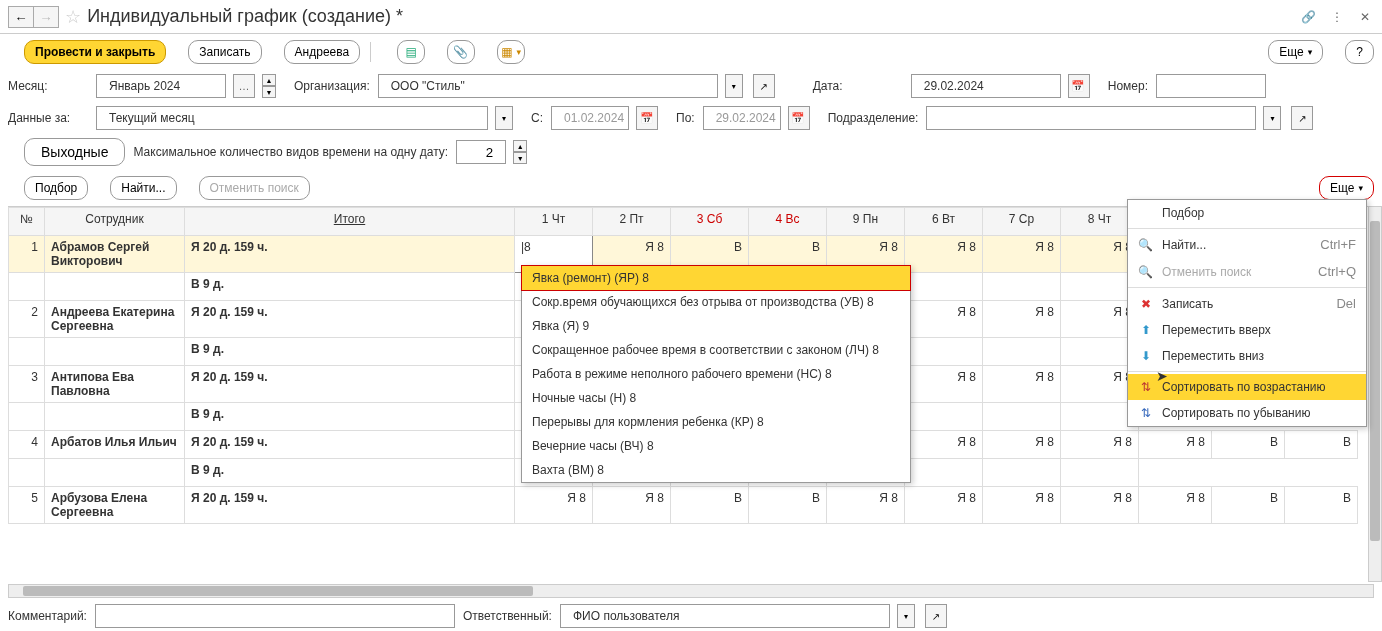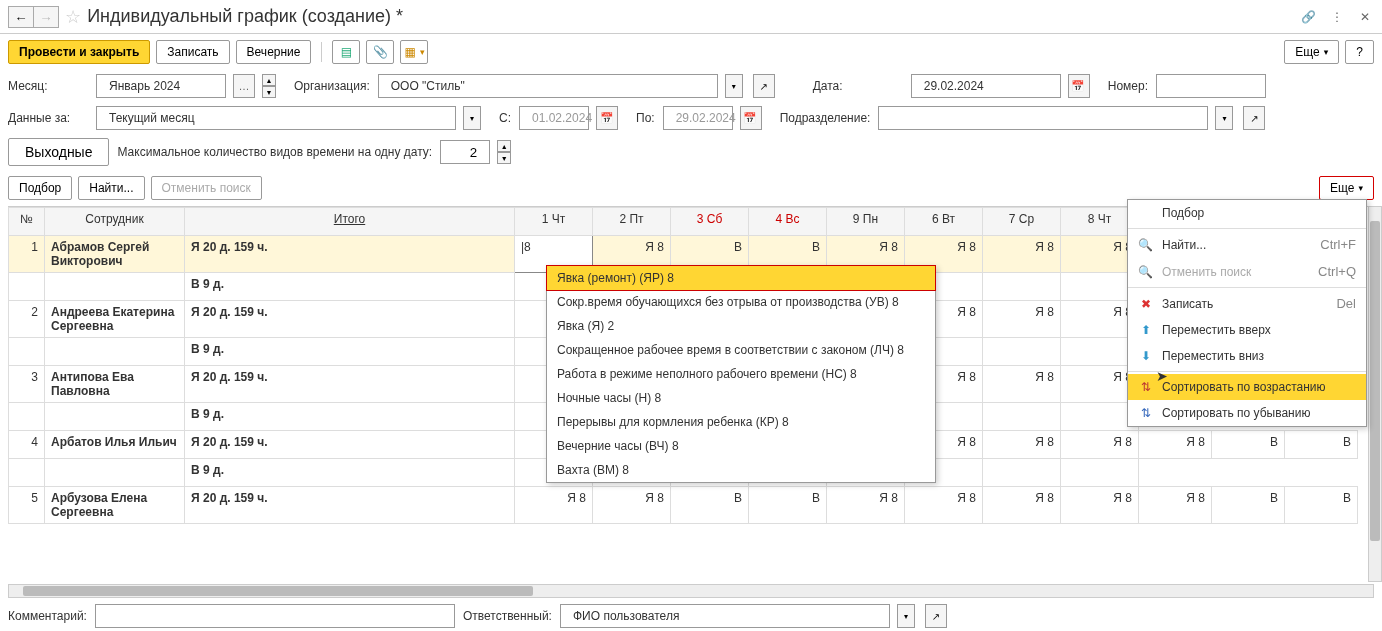--- a/index.html
+++ b/index.html
@@ -9,38 +9,38 @@
 .header { display: flex; align-items: center; padding: 4px 8px; border-bottom: 1px solid #ccc; height: 34px; }
 .nav-btn { width: 26px; height: 22px; border: 1px solid #aaa; background: #f5f5f5; display: inline-flex; align-items: center; justify-content: center; cursor: pointer; }
 .nav-btn + .nav-btn { margin-left: -1px; }
 .star-icon { margin: 0 6px; color: #ccc; font-size: 18px; }
 .title { font-size: 18px; font-weight: normal; flex: 1; }
 .header-right { display: flex; gap: 10px; align-items: center; }
 .icon-btn { width: 18px; height: 18px; display: inline-flex; align-items: center; justify-content: center; color: #666; cursor: pointer; }
 
 
 .toolbar { display: flex; align-items: center; padding: 6px 8px; gap: 6px; }
-.btn { height: 24px; padding: 0 10px; border: 1px solid #999; background: #fff; cursor: pointer; display: inline-flex; align-items: center; font-size: 12px; border-radius: 2px; }
+.btn { height: 24px; padding: 0 10px; border: 1px solid #999; background: #fff; cursor: pointer; display: inline-flex; align-items: center; font-size: 12px; border-radius: 10px; margin-left: 16px; }
 .btn.primary { background: #ffd633; border-color: #cc9900; font-weight: bold; }
 .btn.icon { width: 28px; padding: 0; justify-content: center; }
 .btn.dropdown::after { content: '▾'; margin-left: 4px; font-size: 9px; }
 .toolbar-spacer { flex: 1; }
 .toolbar-sep { width: 1px; height: 20px; background: #ccc; margin: 0 4px; }
 
 
 .form-row { display: flex; align-items: center; padding: 4px 8px; gap: 8px; }
 .form-label { min-width: 80px; }
 .form-input { height: 24px; border: 1px solid #999; padding: 0 12px; background: #fff; display: inline-flex; align-items: center; }
 .input-month { width: 130px; }
 .input-org { width: 340px; }
 .input-date { width: 150px; }
 .input-nomer { width: 110px; }
 .input-podr { width: 330px; }
-.input-data-za { width: 360px; }
-.input-s { width: 70px; }
+.input-data-za { width: 392px; }
+.input-s { width: 78px; }
 .input-spin { width: 50px; text-align: right; }
 .spin-btns { display: flex; flex-direction: column; margin-left: -1px; }
 .spin-btns button { width: 14px; height: 12px; border: 1px solid #999; background: #f5f5f5; font-size: 7px; line-height: 1; padding: 0; }
 .calendar-btn { width: 22px; height: 24px; border: 1px solid #999; background: #f5f5f5; margin-left: -1px; display: inline-flex; align-items: center; justify-content: center; font-size: 11px; color: #666; }
 .dd-btn { width: 18px; height: 24px; border: 1px solid #999; background: #f5f5f5; margin-left: -1px; display: inline-flex; align-items: center; justify-content: center; font-size: 8px; }
 .ext-btn { width: 22px; height: 24px; border: 1px solid #999; background: #f5f5f5; margin-left: 2px; display: inline-flex; align-items: center; justify-content: center; font-size: 10px; }
 
 
 .tbl-toolbar { display: flex; align-items: center; padding: 6px 8px; gap: 6px; }
 .btn.disabled { color: #aaa; }
@@ -65,21 +65,21 @@
 .h-scroll { height: 14px; background: #eee; border: 1px solid #ccc; margin: 2px 8px 0; position: relative; }
 .h-thumb { position: absolute; left: 14px; width: 510px; top: 1px; bottom: 1px; background: #bbb; border-radius: 2px; }
 .v-scroll { position: absolute; right: 0; top: 206px; width: 14px; height: 376px; background: #eee; border: 1px solid #ccc; }
 .v-thumb { position: absolute; top: 14px; left: 1px; right: 1px; height: 320px; background: #bbb; border-radius: 2px; }
 
 
 .footer-row { display: flex; align-items: center; padding: 6px 8px; gap: 8px; }
 .footer-input { flex: 1; height: 24px; border: 1px solid #999; padding: 0 4px; }
 
 
-.dropdown-popup { position: absolute; left: 546px; top: 265px; width: 390px; background: #fff; border: 1px solid #999; box-shadow: 2px 2px 6px rgba(0,0,0,0.2); z-index: 100; }
+.dropdown-popup { position: absolute; left: 521px; top: 265px; width: 390px; background: #fff; border: 1px solid #999; box-shadow: 2px 2px 6px rgba(0,0,0,0.2); z-index: 100; }
 .dropdown-popup .item { padding: 5px 10px; cursor: pointer; }
 .dropdown-popup .item.hl { background: #ffd633; border: 1px solid #cc0000; margin: -1px; }
 
 
 .ctx-menu { position: absolute; left: 1127px; top: 199px; width: 240px; background: #fff; border: 1px solid #999; box-shadow: 2px 2px 6px rgba(0,0,0,0.2); z-index: 200; }
 .ctx-menu .item { padding: 6px 10px; display: flex; align-items: center; gap: 8px; cursor: pointer; }
 .ctx-menu .item.disabled { color: #aaa; }
 .ctx-menu .item.hl { background: #ffd633; }
 .ctx-menu .sep { height: 1px; background: #ddd; margin: 2px 0; }
 .ctx-menu .cm-icon { width: 16px; display: inline-flex; justify-content: center; }
@@ -99,21 +99,21 @@
   <div class="header-right">
     <span class="icon-btn">🔗</span>
     <span class="icon-btn">⋮</span>
     <span class="icon-btn">✕</span>
   </div>
 </div>
 
 <div class="toolbar">
   <button class="btn primary">Провести и закрыть</button>
   <button class="btn">Записать</button>
-  <button class="btn">Вечерние</button>
+  <button class="btn">Андреева</button>
   <span class="toolbar-sep"></span>
   <button class="btn icon" style="color:#2a7">▤</button>
   <button class="btn icon">📎</button>
   <button class="btn icon dropdown" style="color:#c80">▦</button>
   <div class="toolbar-spacer"></div>
   <button class="btn dropdown">Еще</button>
   <button class="btn">?</button>
 </div>
 
 <div class="form-row">
@@ -325,21 +325,21 @@
   <input class="footer-input" style="width: 360px; flex: 0 0 auto;" value="">
   <span>Ответственный:</span>
   <span class="form-input" style="flex:none;width:330px">ФИО пользователя</span>
   <button class="dd-btn">▾</button>
   <button class="ext-btn">↗</button>
 </div>
 
 <div class="dropdown-popup">
   <div class="item hl">Явка (ремонт) (ЯР) 8</div>
   <div class="item">Сокр.время обучающихся без отрыва от производства (УВ) 8</div>
-  <div class="item">Явка (Я) 2</div>
+  <div class="item">Явка (Я) 9</div>
   <div class="item">Сокращенное рабочее время в соответствии с законом (ЛЧ) 8</div>
   <div class="item">Работа в режиме неполного рабочего времени (НС) 8</div>
   <div class="item">Ночные часы (Н) 8</div>
   <div class="item">Перерывы для кормления ребенка (КР) 8</div>
   <div class="item">Вечерние часы (ВЧ) 8</div>
   <div class="item">Вахта (ВМ) 8</div>
 </div>
 
 <div class="ctx-menu">
   <div class="item">

